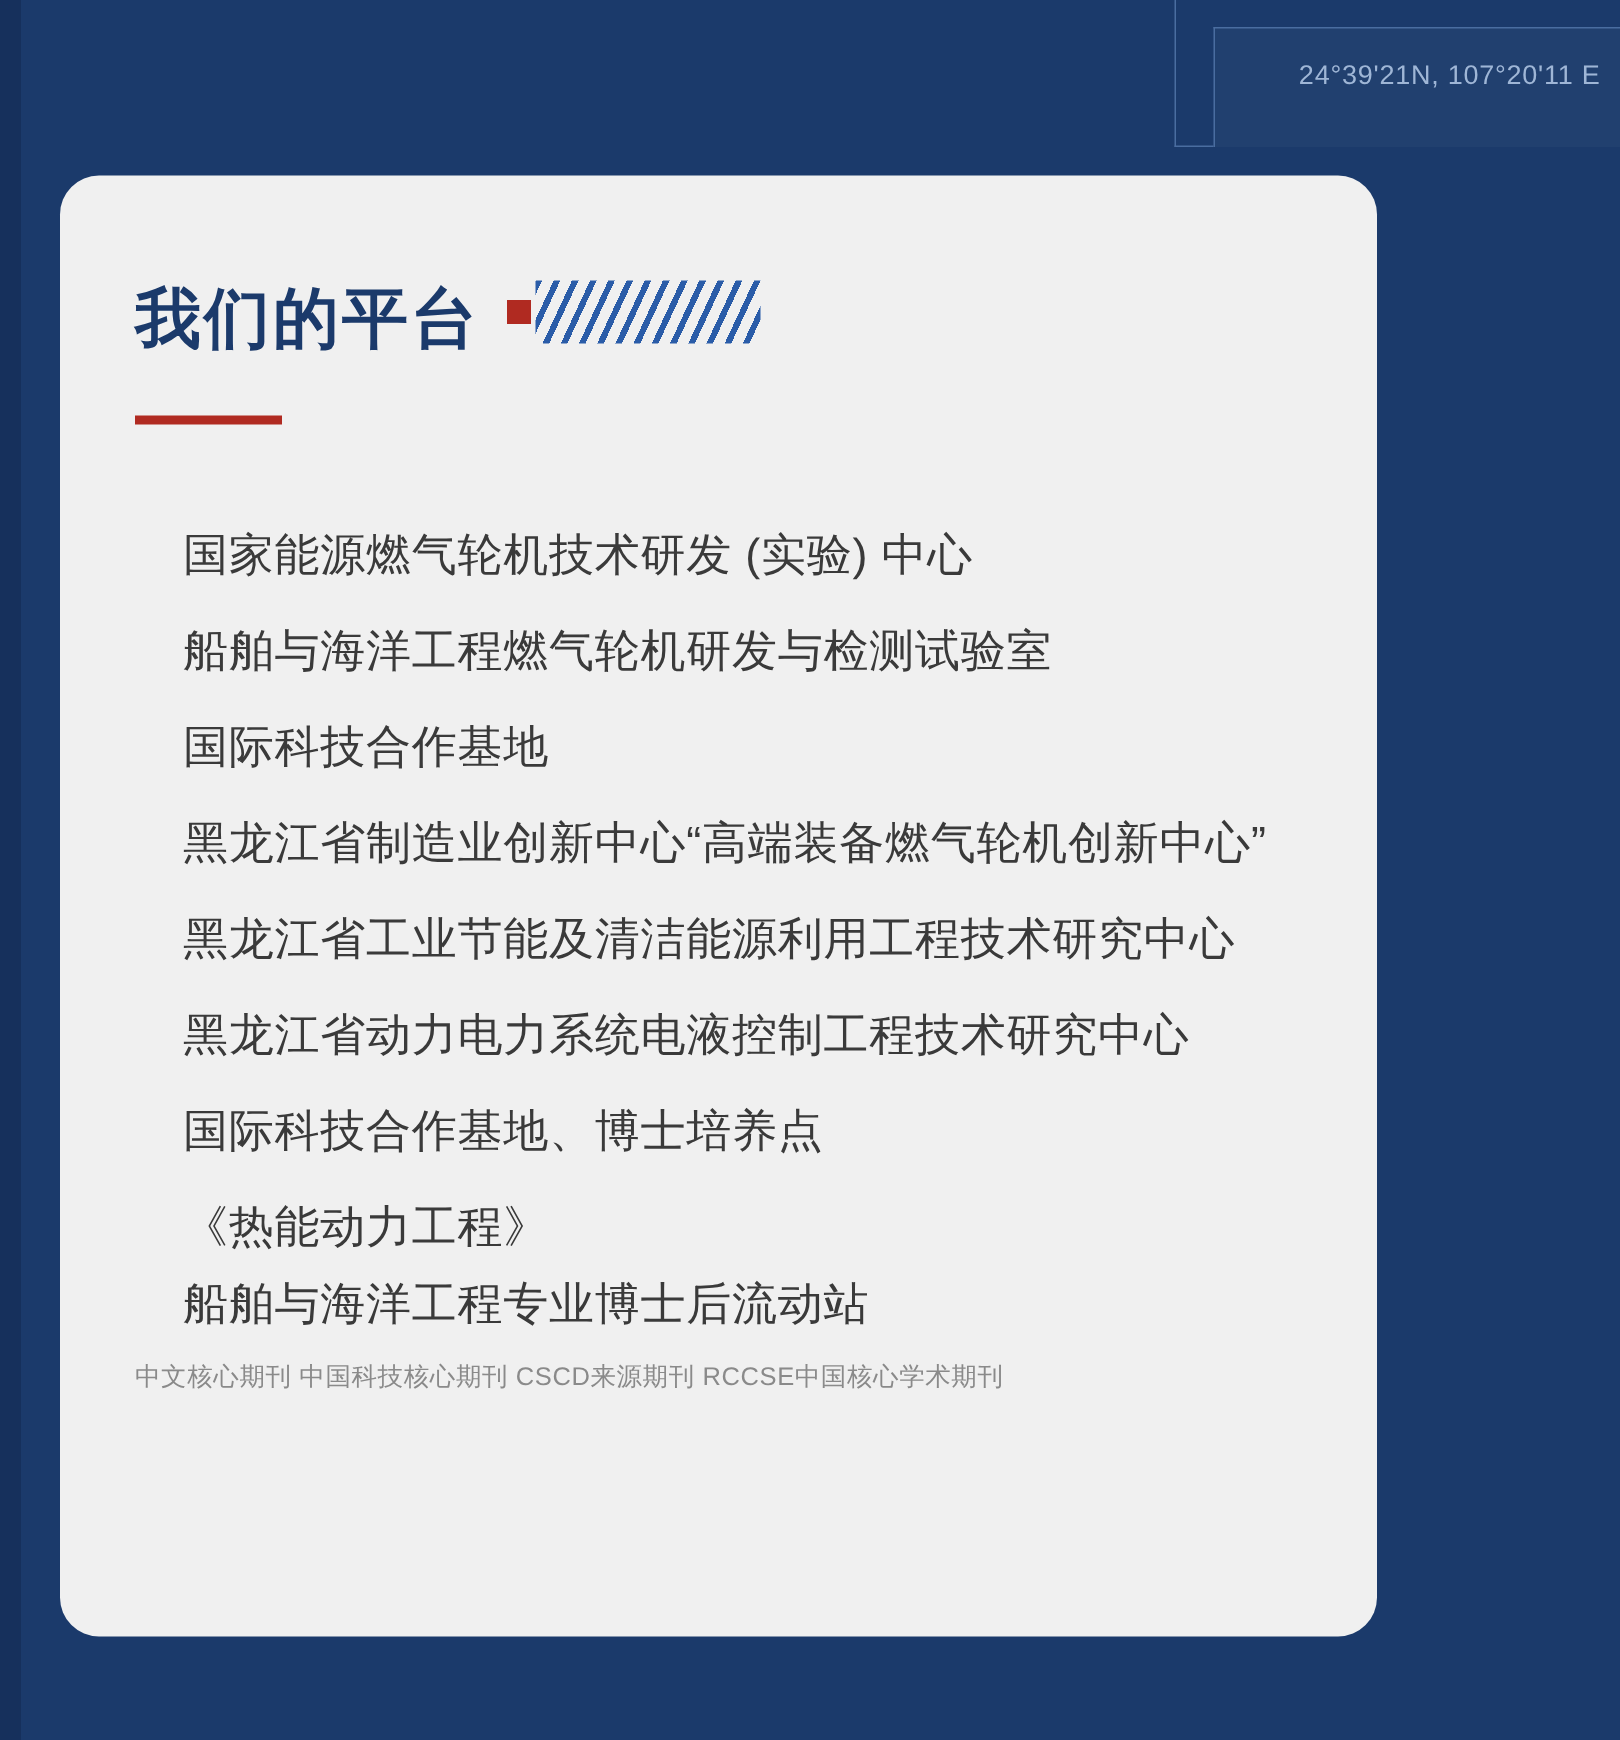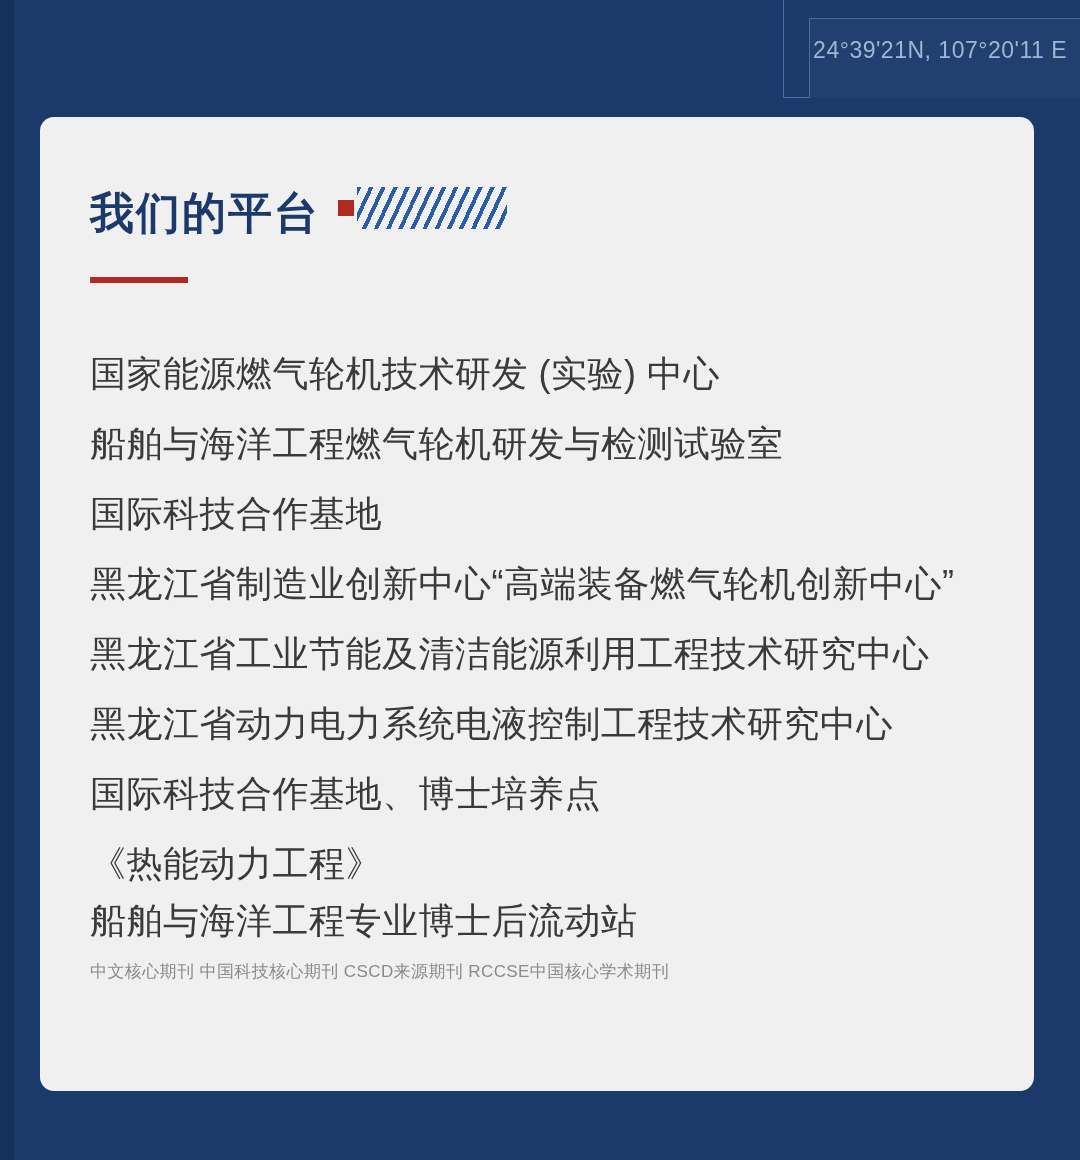--- a/index.html
+++ b/index.html
@@ -39,44 +39,44 @@
   }
   .coord-text {
     position: absolute;
     top: 0;
     left: 0;
     right: 14px;
     height: 62px;
     line-height: 62px;
     text-align: right;
     color: #9fb6d6;
-    font-size: 23px;
+    font-size: 18px;
     letter-spacing: 0.5px;
     white-space: nowrap;
   }
 
   
   .left-accent {
     position: absolute;
     left: 0;
     top: 0;
     width: 14px;
     height: 1160px;
     background: #16305c;
   }
 
   
   .card {
     position: absolute;
     left: 40px;
     top: 117px;
-    width: 994px;
+    width: 878px;
     height: 974px;
     background: #f0f0f0;
-    border-radius: 14px;
+    border-radius: 26px;
     box-sizing: border-box;
     padding-left: 23px;
   }
 
   .heading-row {
     position: absolute;
     left: 50px;
     top: 70px;
     display: flex;
     align-items: flex-end;
@@ -119,25 +119,26 @@
   }
 
   .list {
     position: absolute;
     left: 50px;
     top: 222px;
     right: 40px;
   }
   .list-item {
     color: #3a3a3a;
-    font-size: 36px;
+    font-size: 30px;
     line-height: 1.0;
     padding: 17px 0;
     letter-spacing: 0.5px;
     white-space: nowrap;
+    margin-left: 32px;
   }
   .journal-item {
     padding-bottom: 4px;
   }
   .journal-tags {
     color: #8a8a8a;
     font-size: 17px;
     letter-spacing: 0.4px;
     padding-top: 4px;
     white-space: nowrap;

